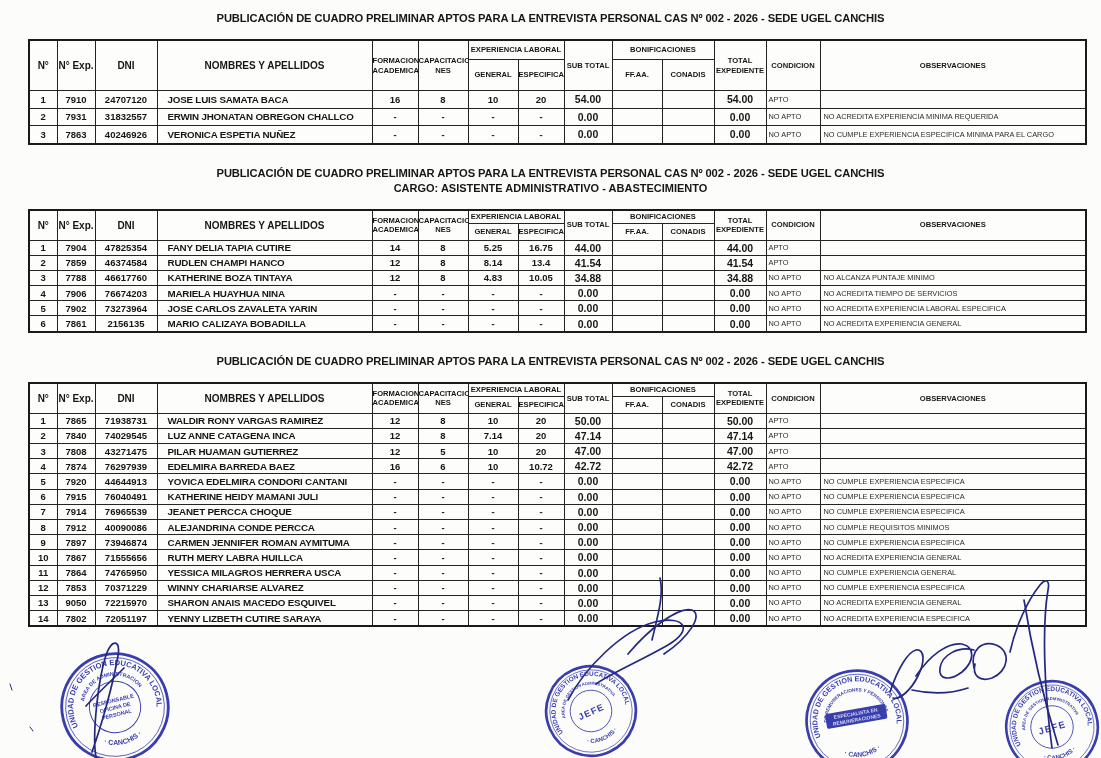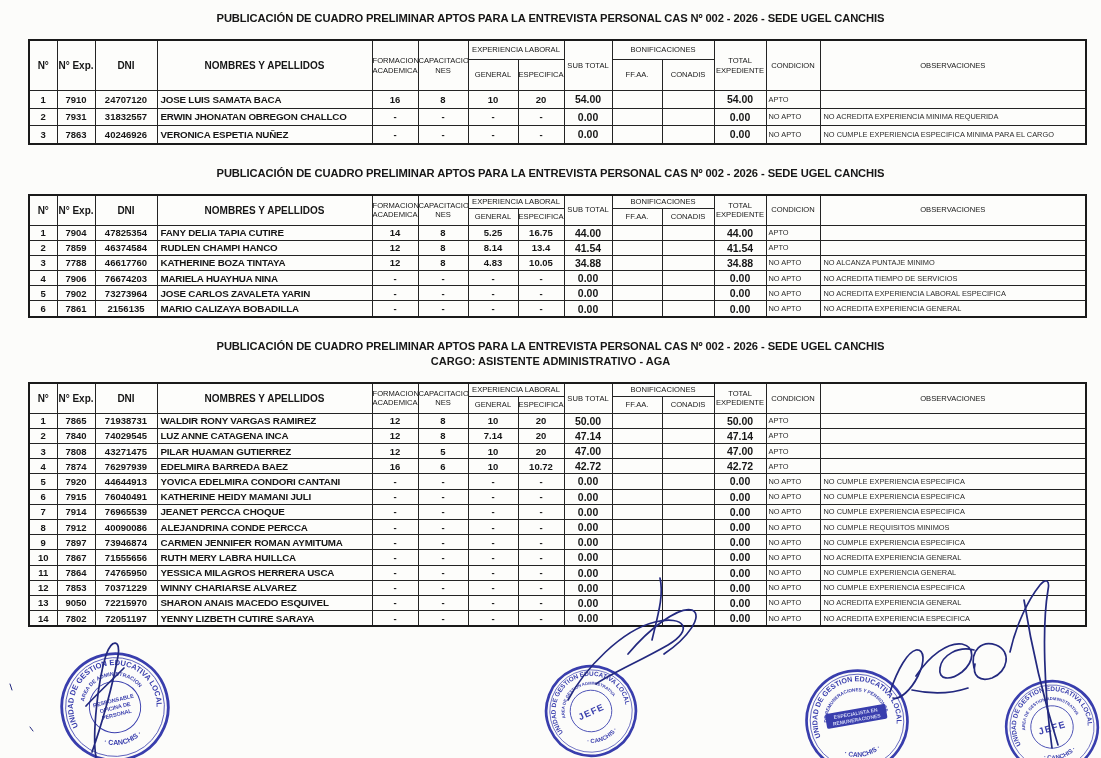--- a/index.html
+++ b/index.html
@@ -8,24 +8,24 @@
   .title-wrap{text-align:center;font-weight:bold;}
   .sec1 .title-wrap{padding-top:10px;}
   .sec2 .title-wrap,.sec3 .title-wrap{margin-top:20px;}
   .t-main{font-size:11.2px;letter-spacing:-0.1px;line-height:16px;}
   .t-cargo{font-size:11px;line-height:15px;}
   table.tbl{border-collapse:collapse;table-layout:fixed;width:1057px;margin:13px 0 0 28px;background:#fdfdfb;}
   .tbl th,.tbl td{border:1.3px solid #242424;overflow:hidden;padding:0;}
   .tbl{border:2px solid #1a1a1a;}
   .tbl th{text-align:center;vertical-align:middle;white-space:normal;}
   .h-big{font-size:10px;font-weight:bold;}
-  .h-sm{font-size:7.6px;font-weight:normal;line-height:1.2;padding:0 2px;}
+  .h-sm{font-size:7.6px;font-weight:bold;line-height:1.2;padding:0 2px;}
   .tbl td{white-space:nowrap;vertical-align:middle;}
   td.c{text-align:center;font-size:9.5px;font-weight:bold;}
-  td.name{text-align:left;padding-left:3px;font-size:9.8px;font-weight:bold;letter-spacing:-0.2px;}
+  td.name{text-align:left;padding-left:10px;font-size:9.8px;font-weight:bold;letter-spacing:-0.2px;}
   td.tot{text-align:center;font-size:10.5px;font-weight:bold;}
   td.cond{font-size:7.4px;padding-left:2px;text-align:left;color:#2b2b2b;}
   td.obs{font-size:7.4px;padding-left:3px;text-align:left;color:#2b2b2b;}
   .t1 thead tr:first-child th{height:18px;}
   .t1 thead tr:nth-child(2) th{height:30px;}
   .t1 tbody td{height:16.5px;}
   .t23 thead tr:first-child th{height:12px;}
   .t23 thead tr:nth-child(2) th{height:16px;}
   .t23 tbody td{height:14.2px;}
   
@@ -134,20 +134,21 @@
             <td class="cond">NO APTO</td>
             <td class="obs">NO CUMPLE EXPERIENCIA ESPECIFICA MINIMA PARA EL CARGO</td>
           </tr>
         </tbody>
       </table>
   </section>
 
   <section class="sec sec2">
     <div class="title-wrap">
       <div class="t-main">PUBLICACIÓN DE CUADRO PRELIMINAR APTOS PARA LA ENTREVISTA PERSONAL CAS Nº 002 - 2026 - SEDE UGEL CANCHIS</div>
+      <div class="t-cargo">CARGO: ASISTENTE ADMINISTRATIVO - ABASTECIMIENTO</div>
     </div>
     <table class="tbl t23">
         <colgroup>
           <col style="width: 28px;">
           <col style="width: 38px;">
           <col style="width: 62px;">
           <col style="width: 215px;">
           <col style="width: 46px;">
           <col style="width: 50px;">
           <col style="width: 50px;">
@@ -278,21 +279,20 @@
             <td class="cond">NO APTO</td>
             <td class="obs">NO ACREDITA EXPERIENCIA GENERAL</td>
           </tr>
         </tbody>
       </table>
   </section>
 
   <section class="sec sec3">
     <div class="title-wrap">
       <div class="t-main">PUBLICACIÓN DE CUADRO PRELIMINAR APTOS PARA LA ENTREVISTA PERSONAL CAS Nº 002 - 2026 - SEDE UGEL CANCHIS</div>
-      <div class="t-cargo">CARGO: ASISTENTE ADMINISTRATIVO - AGA</div>
     </div>
     <table class="tbl t23">
         <colgroup>
           <col style="width: 28px;">
           <col style="width: 38px;">
           <col style="width: 62px;">
           <col style="width: 215px;">
           <col style="width: 46px;">
           <col style="width: 50px;">
           <col style="width: 50px;">

